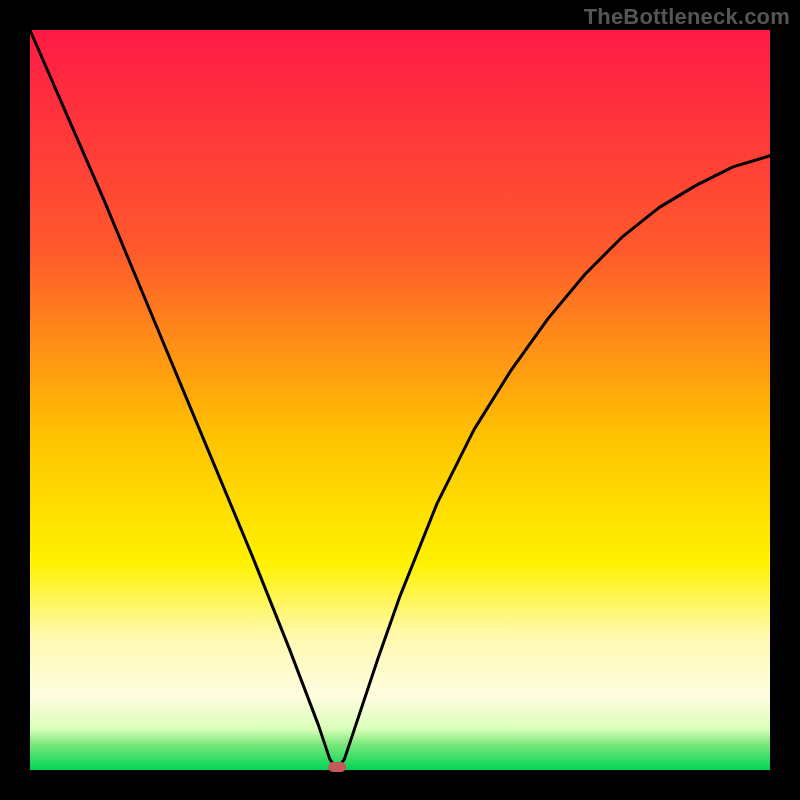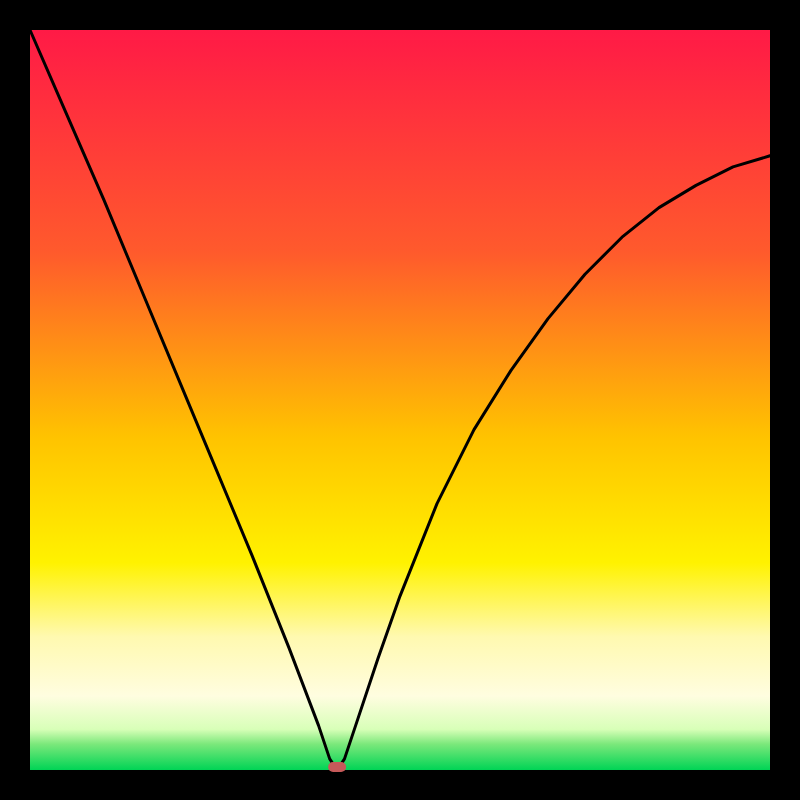--- a/index.html
+++ b/index.html
@@ -46,13 +46,14 @@
           <stop offset="94.5%" stop-color="#d8ffb8"></stop>
           <stop offset="96.5%" stop-color="#7be87b"></stop>
           <stop offset="100%" stop-color="#00d455"></stop>
         </linearGradient>
     </defs>
     <rect x="0" y="0" width="800" height="800" fill="#000"></rect>
     <rect id="plot-rect" fill="url(#bg-grad)" x="30" y="30" width="740" height="740"></rect>
     <path id="curve-path" fill="none" stroke="#000" stroke-width="3" stroke-linejoin="round" stroke-linecap="round" d="M30.0 30.0 L67.0 115.1 L104.0 200.2 L141.0 289.0 L178.0 377.8 L215.0 466.6 L252.0 555.4 L289.0 647.9 L318.6 725.6 L329.7 758.9 L337.1 770.0 L344.5 758.9 L355.6 725.6 L377.8 659.0 L400.0 596.1 L437.0 503.6 L474.0 429.6 L511.0 370.4 L548.0 318.6 L585.0 274.2 L622.0 237.2 L659.0 207.6 L696.0 185.4 L733.0 166.9 L770.0 155.8"></path>
     <rect id="marker" rx="5" ry="5" height="10" width="18" x="328.09999999999997" y="762" fill="#c65a5a"></rect>
   </svg>
+  <div class="watermark">TheBottleneck.com</div>
 </div>
 
 </body></html>

